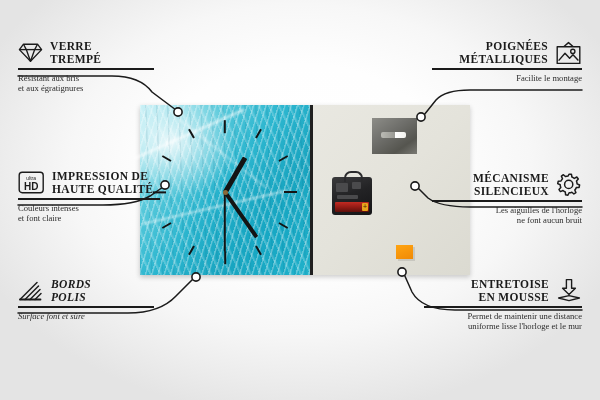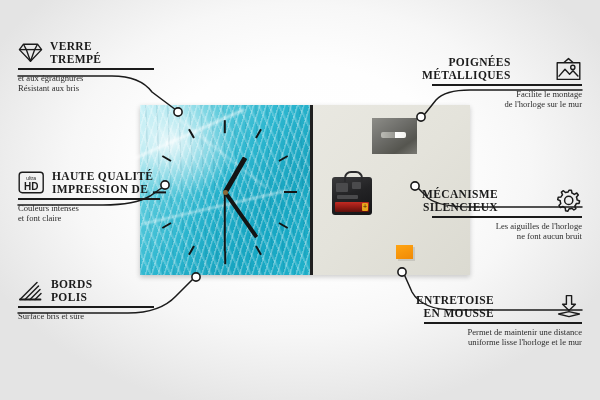--- a/index.html
+++ b/index.html
@@ -49,21 +49,21 @@
       border-radius:1px;}
   .bat-tip{position:absolute;right:1px;top:1px;width:6px;height:8px;background:#e8a41c;border-radius:1px;}
   .bat-plus{position:absolute;right:2px;top:1px;color:#3b2a05;font-size:7px;line-height:7px;font-family:"Liberation Sans",sans-serif;}
   .spacer{position:absolute;left:83px;top:140px;width:17px;height:14px;
       background:linear-gradient(160deg,#ffa412 0%,#f08a06 100%);
       box-shadow:2px 2px 0 rgba(0,0,0,.10);}
 
   
   .callout{position:absolute;}
   .callout .head{display:flex;align-items:center;gap:7px;}
-  .callout.right .head{justify-content:space-between;margin-top:16px;}
+  .callout.right .head{justify-content:flex-end;}
   .ttl{font-size:11.5px;font-weight:bold;color:#1b1b1b;line-height:12.6px;
        letter-spacing:.35px;text-transform:uppercase;white-space:nowrap;}
   .callout.right .ttl{text-align:right;}
   .rule{height:1.4px;background:#1b1b1b;margin:3px 0 3.5px 0;}
   .sub{font-size:8.6px;color:#2c2c2c;line-height:10.4px;white-space:nowrap;}
   .callout.right .sub{text-align:right;}
   .ico{flex:0 0 auto;display:block;}
 
   svg.leaders{position:absolute;left:0;top:0;width:600px;height:400px;
               pointer-events:none;overflow:visible;}
@@ -144,79 +144,78 @@
           <path d="M1.4,7.6 H23.6"></path>
           <path d="M5.5,2.2 L8.3,7.6 L12.5,19.3 L16.7,7.6 L19.5,2.2"></path>
         </g>
       </svg>
       <div>
         <div class="ttl">VERRE</div>
         <div class="ttl">TREMPÉ</div>
       </div>
     </div>
     <div class="rule" style="width:136px;"></div>
+    <div class="sub">Résistant aux bris</div>
     <div class="sub">et aux égratignures</div>
-    <div class="sub">Résistant aux bris</div>
   </div>
 
   <div class="callout left" style="left:18px;top:170px;width:156px;">
     <div class="head">
       <svg class="ico" width="27" height="25" viewBox="0 0 27 25">
         <rect x="1.2" y="2.2" width="24" height="20.5" rx="3" ry="3" fill="none" stroke="#1b1b1b" stroke-width="1.4"></rect>
         <text x="13.2" y="10.4" font-family="Liberation Sans, sans-serif" font-size="5" text-anchor="middle" fill="#1b1b1b">ultra</text>
         <text x="13.2" y="19.6" font-family="Liberation Sans, sans-serif" font-size="10" font-weight="bold" text-anchor="middle" fill="#1b1b1b">HD</text>
       </svg>
       <div>
+        <div class="ttl">IMPRESSION DE</div>
         <div class="ttl">HAUTE QUALITÉ</div>
-        <div class="ttl">IMPRESSION DE</div>
       </div>
     </div>
     <div class="rule" style="width:142px;"></div>
     <div class="sub">Couleurs intenses</div>
     <div class="sub">et font claire</div>
   </div>
 
-  <div class="callout left" style="left:18px;top:278px;width:150px;">
+  <div class="callout left" style="left:18px;top:278px;width:150px;font-style:italic;">
     <div class="head">
       <svg class="ico" width="26" height="22" viewBox="0 0 26 22">
         <g stroke="#1b1b1b" stroke-width="1.5" stroke-linecap="round">
           <path d="M2,19.5 L19,2.5"></path>
             <path d="M2,19.5 L22.5,19.5" stroke-width="1.8"></path>
           <path d="M7,19.5 L20.5,6"></path>
             <path d="M12,19.5 L22,9.5"></path>
             <path d="M17,19.5 L23,13.5"></path>
         </g>
       </svg>
       <div>
         <div class="ttl">BORDS</div>
         <div class="ttl">POLIS</div>
       </div>
     </div>
     <div class="rule" style="width:136px;"></div>
-    <div class="sub">Surface bris et sûre</div>
+    <div class="sub">Surface font et sûre</div>
   </div>
 
   <div class="callout right" style="right:18px;top:40px;width:160px;">
     <div class="head">
       <div>
         <div class="ttl">POIGNÉES</div>
         <div class="ttl">MÉTALLIQUES</div>
       </div>
       <svg class="ico" width="27" height="24" viewBox="0 0 27 24">
         <g fill="none" stroke="#1b1b1b" stroke-width="1.4" stroke-linejoin="round">
           <path d="M9,5.5 L13.5,1.6 L18,5.5"></path>
           <rect x="2.2" y="5.8" width="22.6" height="16.6"></rect>
           <path d="M3.6,19.6 L10,12.2 L14.6,17.2 L18,13.8 L23.4,19.6"></path>
           <circle cx="17.8" cy="10.4" r="2.1"></circle>
         </g>
       </svg>
     </div>
     <div class="rule" style="width:150px;margin-left:auto;"></div>
     <div class="sub">Facilite le montage</div>
-    <div class="sub">de l'horloge sur le mur</div>
   </div>
 
   <div class="callout right" style="right:18px;top:172px;width:160px;">
     <div class="head">
       <div>
         <div class="ttl">MÉCANISME</div>
         <div class="ttl">SILENCIEUX</div>
       </div>
       <svg class="ico" width="26" height="25" viewBox="0 0 26 25">
         <g fill="none" stroke="#1b1b1b" stroke-width="1.5" stroke-linejoin="round">

